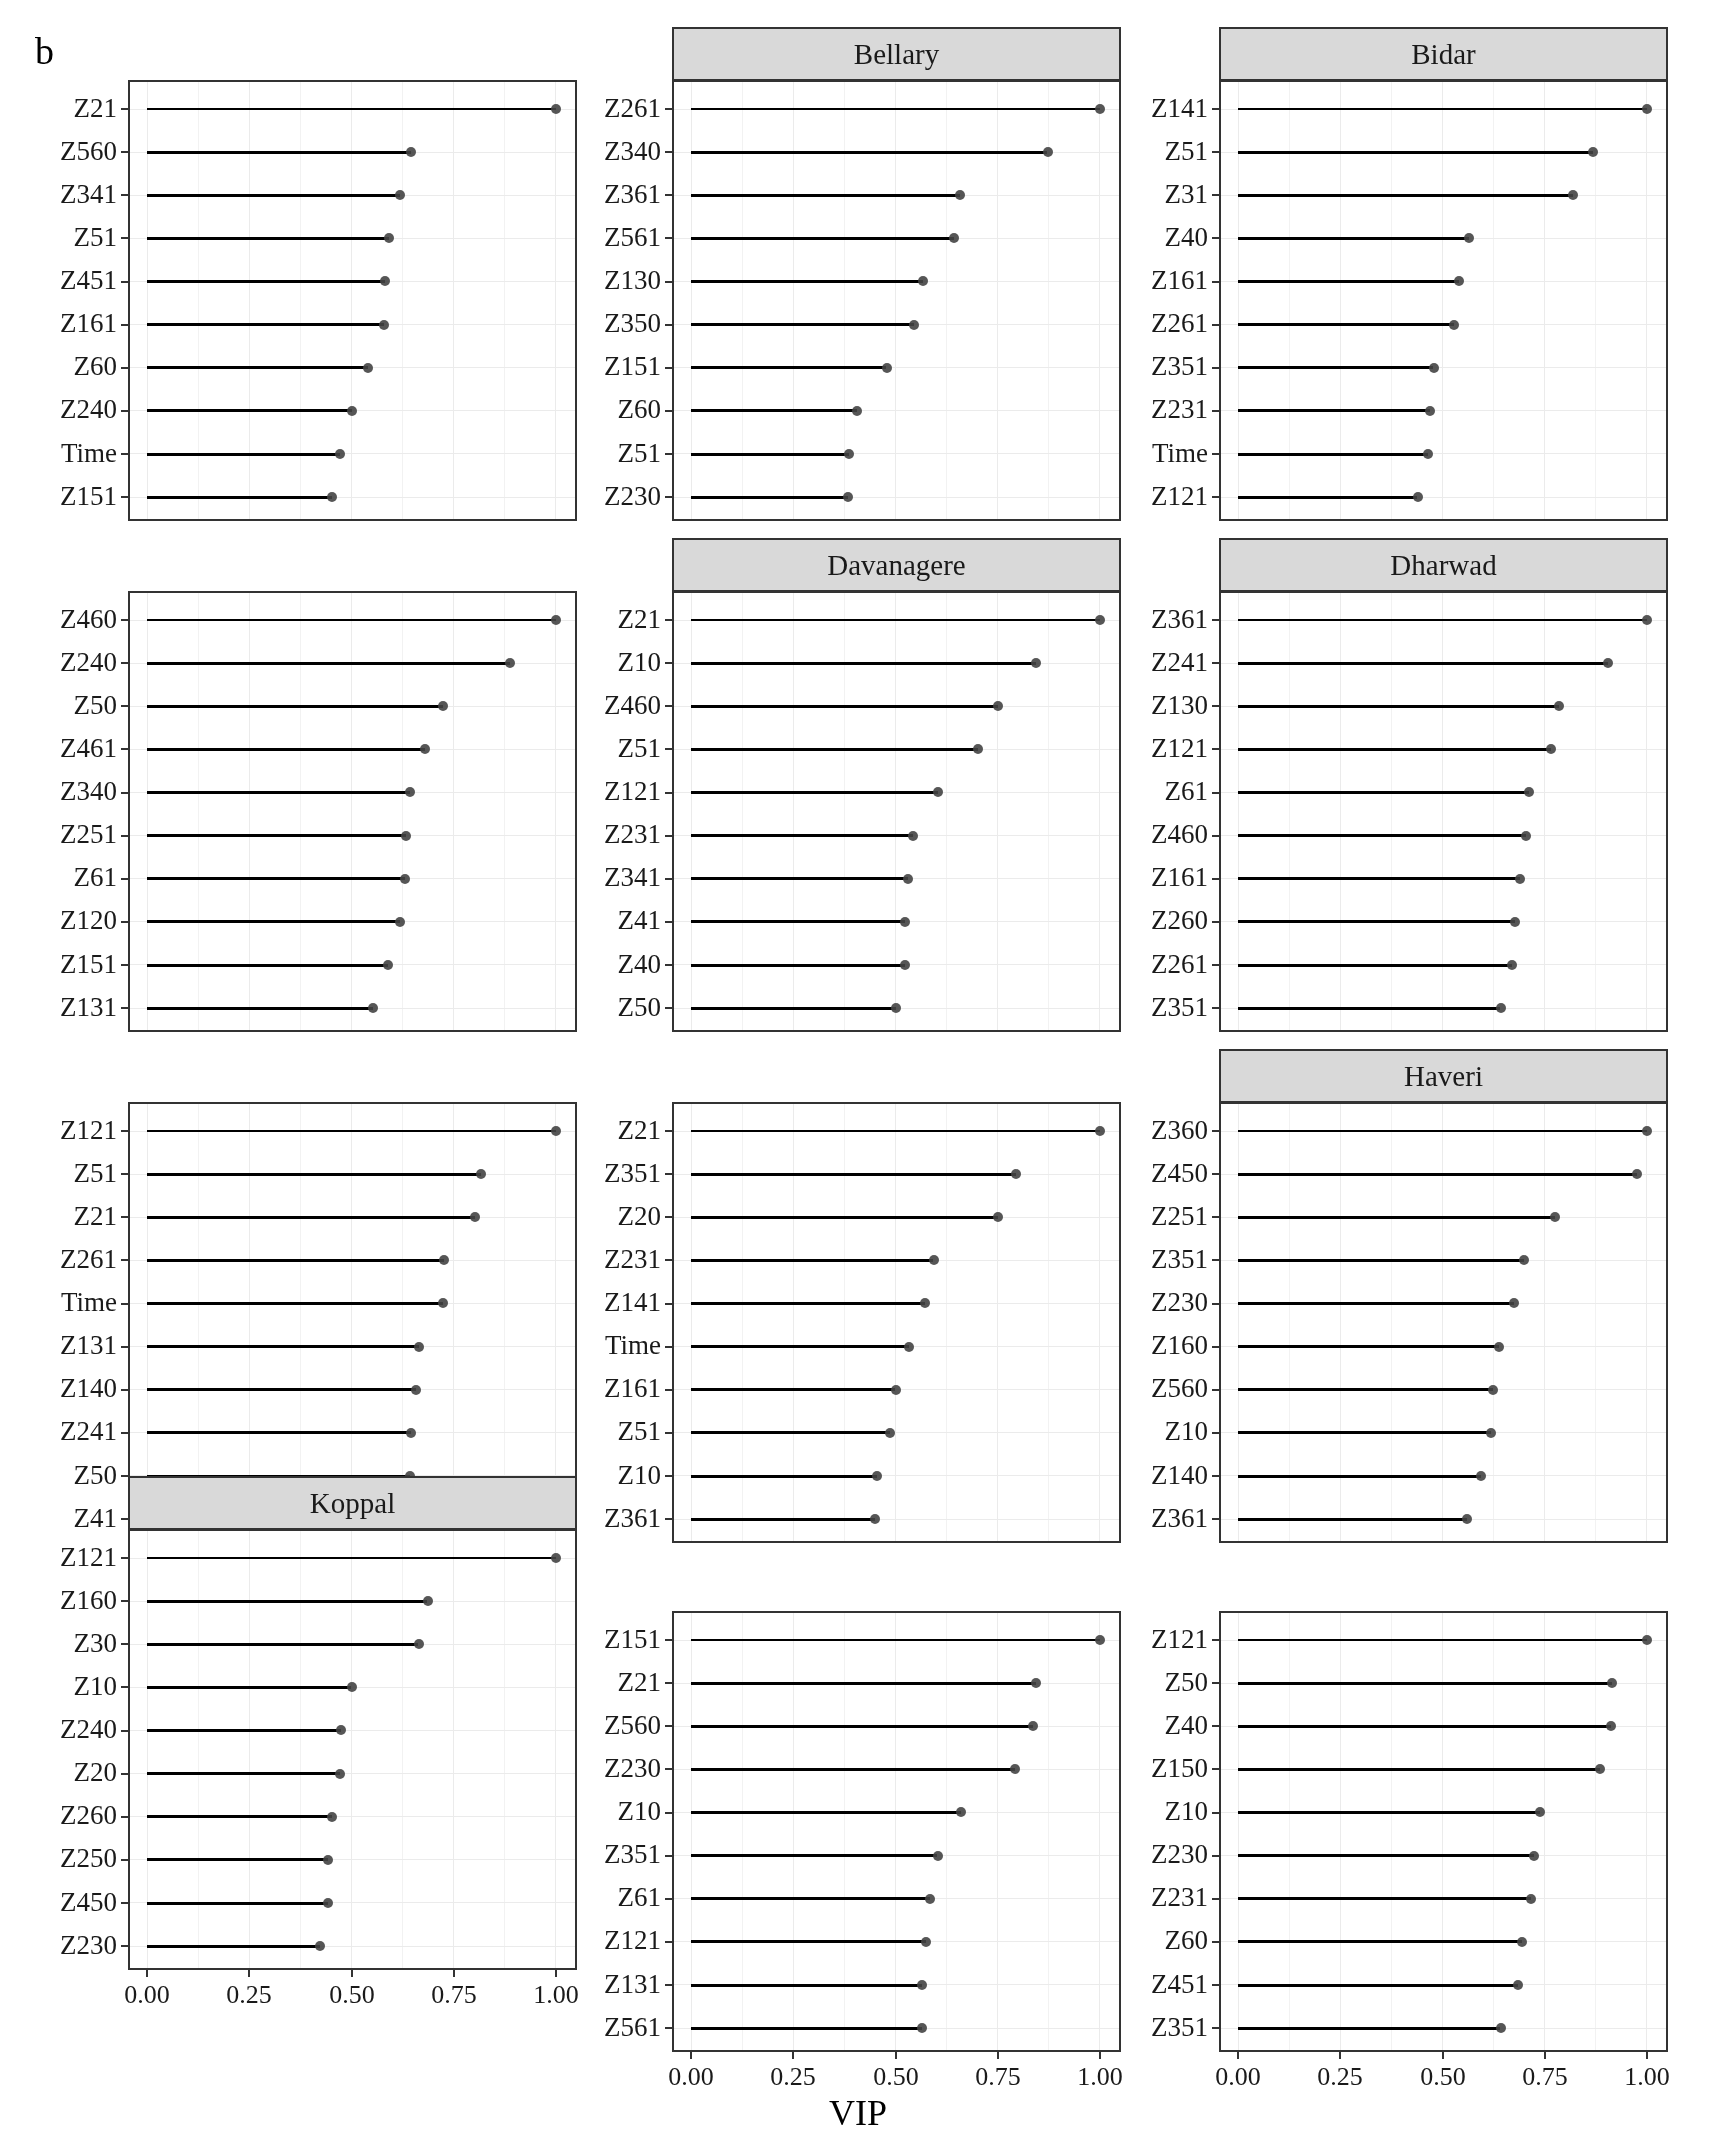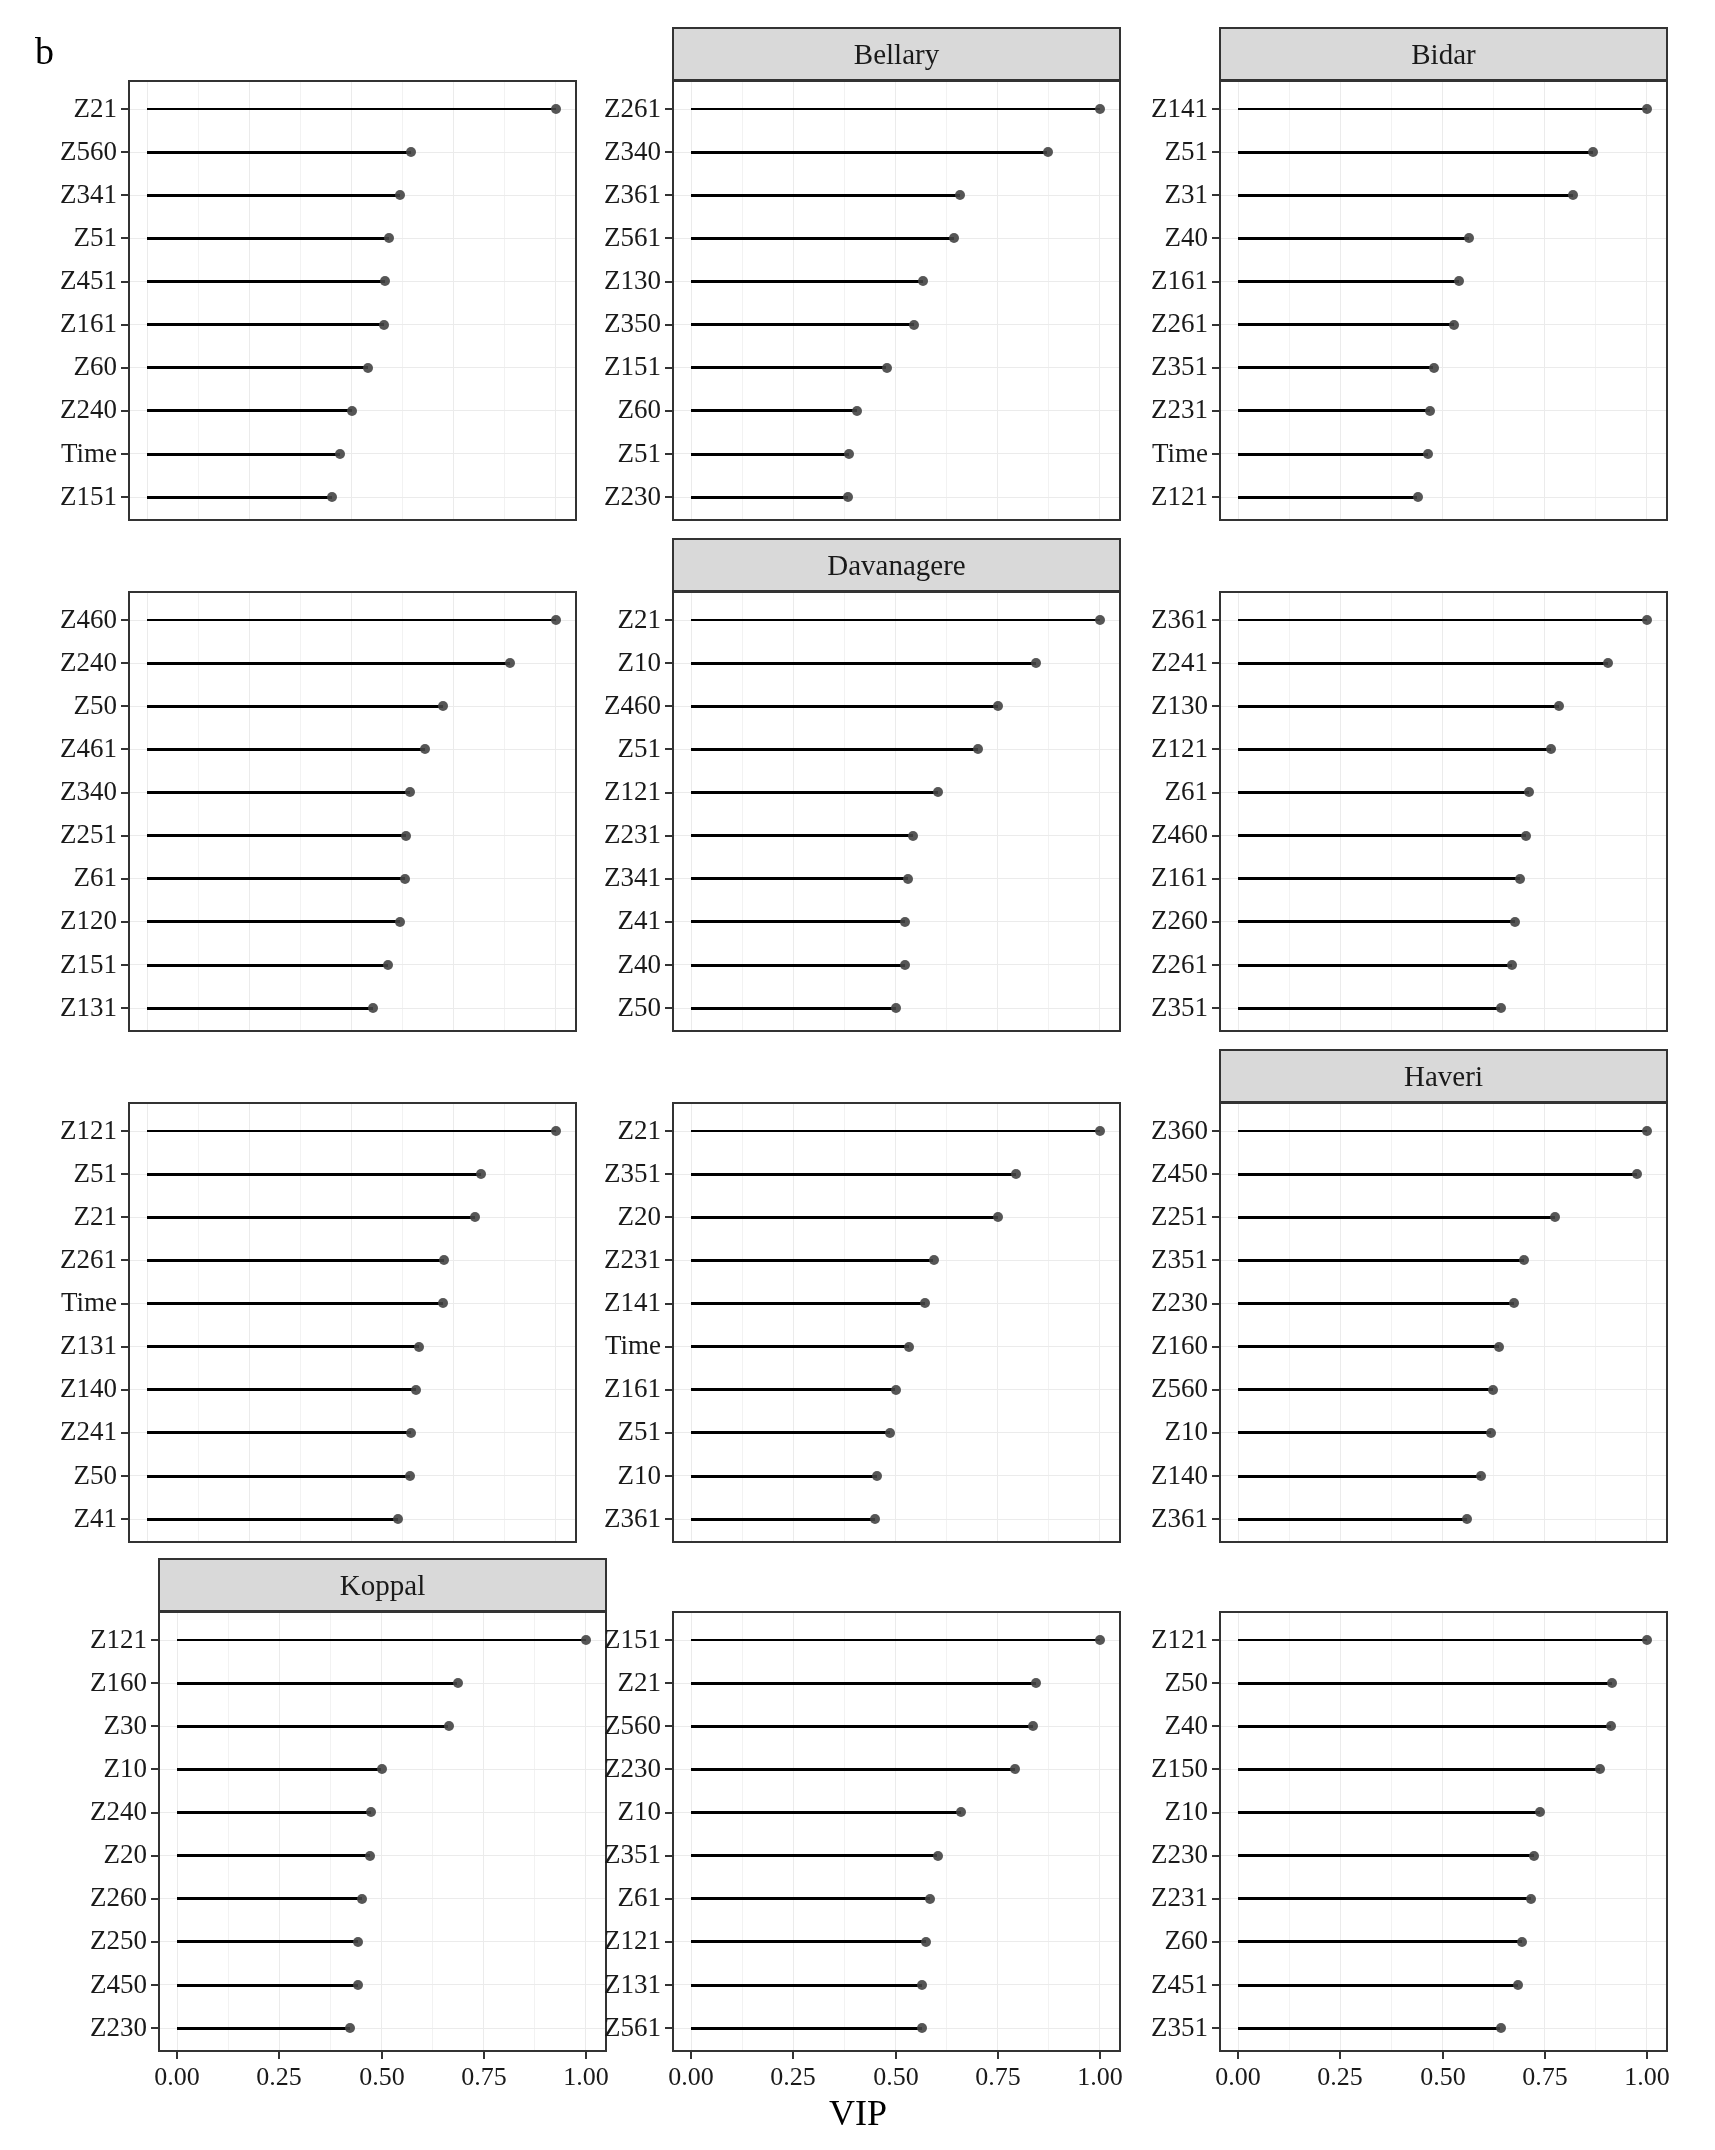--- a/index.html
+++ b/index.html
@@ -342,20 +342,21 @@
           <div class="ytick" style="top: 371px;"></div>
           <div class="ylabel" style="top: 358px; right: auto; left: -148px;">Z40</div>
           <div class="hgrid" style="top: 415px;"></div>
           <div class="seg" style="left: 17px; top: 414px; width: 205px;"></div>
           <div class="dot" style="left: 217px; top: 410px;"></div>
           <div class="ytick" style="top: 414px;"></div>
           <div class="ylabel" style="top: 401px; right: auto; left: -148px;">Z50</div>
         </div>
       </div>
       <div class="panel" style="left: 1219px; top: 538px;">
+        <div class="strip">Dharwad</div>
         <div class="plot">
           <div class="vgrid" style="left: 16.6px;"></div>
           <div class="vgrid minor" style="left: 68px;"></div>
           <div class="vgrid" style="left: 119px;"></div>
           <div class="vgrid minor" style="left: 170px;"></div>
           <div class="vgrid" style="left: 221px;"></div>
           <div class="vgrid minor" style="left: 272px;"></div>
           <div class="vgrid" style="left: 323px;"></div>
           <div class="vgrid minor" style="left: 374px;"></div>
           <div class="vgrid" style="left: 425px;"></div>
@@ -594,21 +595,21 @@
           <div class="dot" style="left: 255px; top: 367px;"></div>
           <div class="ytick" style="top: 371px;"></div>
           <div class="ylabel" style="top: 358px; right: auto; left: -148px;">Z140</div>
           <div class="hgrid" style="top: 415px;"></div>
           <div class="seg" style="left: 17px; top: 414px; width: 229px;"></div>
           <div class="dot" style="left: 241px; top: 410px;"></div>
           <div class="ytick" style="top: 414px;"></div>
           <div class="ylabel" style="top: 401px; right: auto; left: -148px;">Z361</div>
         </div>
       </div>
-      <div class="panel" style="left: 128px; top: 1558px; margin-left: 30px;">
+      <div class="panel" style="left: 128px; top: 1476px;">
         <div class="strip">Koppal</div>
         <div class="plot">
           <div class="vgrid" style="left: 16.6px;"></div>
           <div class="vgrid minor" style="left: 68px;"></div>
           <div class="vgrid" style="left: 119px;"></div>
           <div class="vgrid minor" style="left: 170px;"></div>
           <div class="vgrid" style="left: 221px;"></div>
           <div class="vgrid minor" style="left: 272px;"></div>
           <div class="vgrid" style="left: 323px;"></div>
           <div class="vgrid minor" style="left: 374px;"></div>

